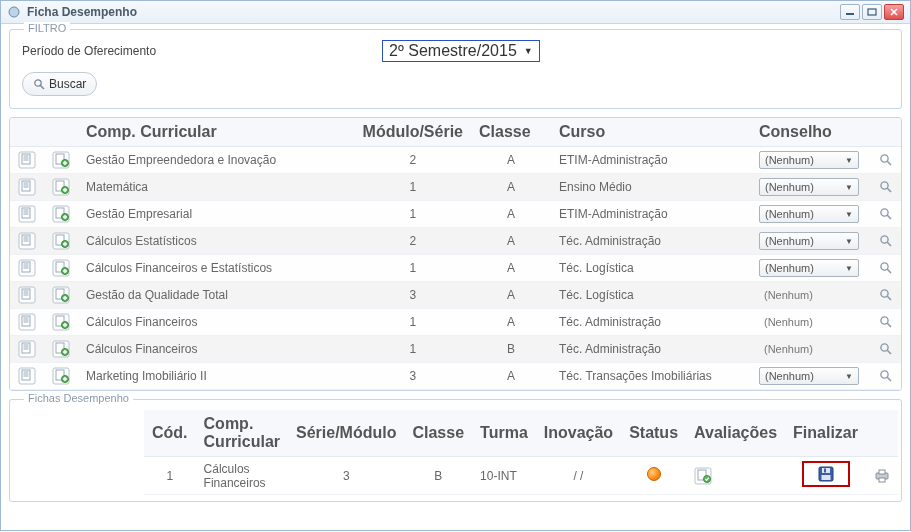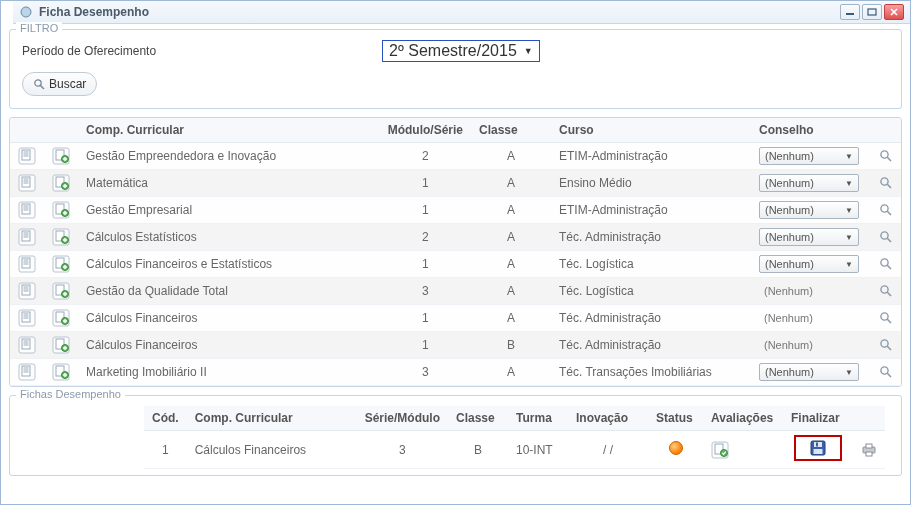--- a/index.html
+++ b/index.html
@@ -16,21 +16,20 @@
     }
     .titlebar {
       background: linear-gradient(#f5f9fc, #e8f0f8);
       border-bottom: 1px solid #c5d6e8;
       padding: 3px 6px;
       display: flex;
       align-items: center;
       justify-content: space-between;
       font-weight: bold;
       color: #4a5a6a;
-      margin-left: 12px;
     }
     .titlebar-left { display: flex; align-items: center; gap: 6px; }
     .window-controls { display: flex; gap: 2px; }
     .window-btn {
       border: 1px solid #a0b4c8;
       background: linear-gradient(#f9fbfd, #e6eef6);
       padding: 0;
       border-radius: 2px;
       width: 20px;
       height: 16px;
@@ -50,21 +49,21 @@
     .fieldset {
       border: 1px solid #c5d6e8;
       border-radius: 3px;
       padding: 10px 12px 12px;
       margin-bottom: 8px;
       position: relative;
     }
     .fieldset-legend {
       position: absolute;
       top: -8px;
-      left: 6px;
+      left: 14px;
       background: #fff;
       padding: 0 4px;
       color: #8a9aab;
       font-size: 11px;
     }
     .filter-row { display: flex; align-items: center; gap: 6px; margin-bottom: 10px; }
     .filter-label { color: #444; }
     .period-select {
       margin-left: 220px;
       border: 1px solid #2a4fbf;
@@ -96,21 +95,21 @@
       width: 100%;
       border-collapse: collapse;
     }
     .main-table th, .detail-table th {
       text-align: left;
       font-weight: bold;
       color: #555;
       padding: 5px 8px;
       background: #f6f8fb;
       border-bottom: 1px solid #e3e9f0;
-      font-size: 12px;
+      font-size: 16px;
     }
     .main-table td, .detail-table td {
       padding: 4px 8px;
       color: #666;
       font-size: 12px;
       border-bottom: 1px solid #eef2f6;
       vertical-align: middle;
     }
     .main-table tbody tr:nth-child(odd) { background: #fefefe; }
     .main-table tbody tr:nth-child(even) { background: #f3f4f3; }

